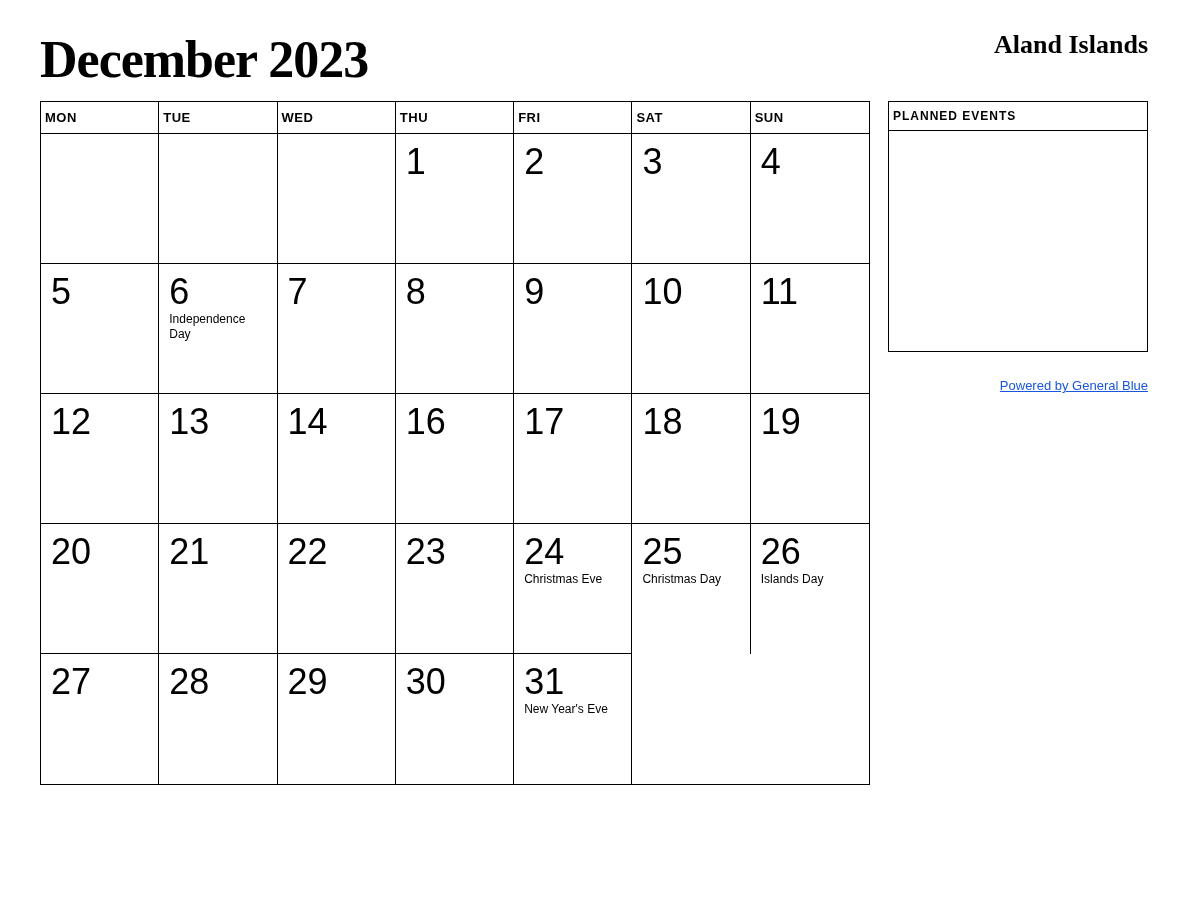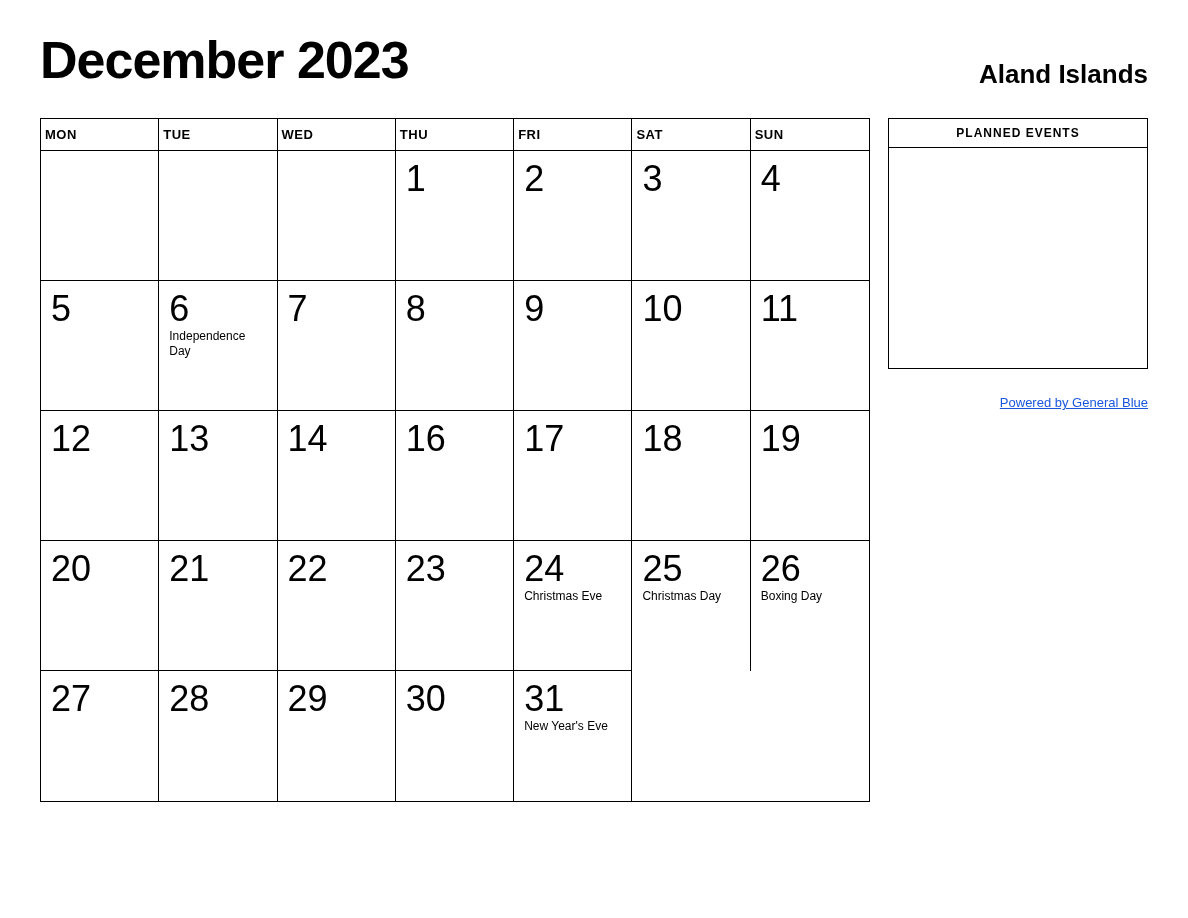--- a/index.html
+++ b/index.html
@@ -7,22 +7,22 @@
       font-family: Arial, sans-serif;
       background: #fff;
       color: #000;
       width: 1188px;
       min-height: 918px;
       padding: 30px 40px;
     }
     .top-header {
       display: flex;
       justify-content: space-between;
-      align-items: flex-end;
-      margin-bottom: 28px;
+      margin-bottom: 12px;
+      font-family: Liberation Serif, serif;
     }
     .month-title {
       font-size: 52px;
       font-weight: 900;
       letter-spacing: -1px;
     }
     .region-title {
       font-size: 26px;
       font-weight: 900;
     }
@@ -88,21 +88,21 @@
       width: 260px;
       display: flex;
       flex-direction: column;
       gap: 0;
     }
     .sidebar-box {
       border: 1.5px solid #000;
       margin-bottom: 16px;
     }
     .sidebar-box-header {
-      text-align: center;
+      text-align: left;
       font-weight: 700;
       font-size: 12px;
       letter-spacing: 1px;
       padding: 7px 4px;
       border-bottom: 1.5px solid #000;
     }
     .sidebar-box-content {
       min-height: 220px;
     }
     .notes-content {
@@ -259,21 +259,21 @@
         </div>
         <div class="day-cell last-row">
           <div class="day-cell-inner">
             <div class="day-number">25</div>
             <div class="day-label">Christmas Day</div>
           </div>
         </div>
         <div class="day-cell last-row">
           <div class="day-cell-inner">
             <div class="day-number">26</div>
-            <div class="day-label">Boxing Day</div>
+            <div class="day-label">Islands Day</div>
           </div>
         </div>
         <div class="day-cell last-row">
           <div class="day-cell-inner">
             <div class="day-number">27</div>
           </div>
         </div>
         <div class="day-cell last-row">
           <div class="day-cell-inner">
             <div class="day-number">28</div>

